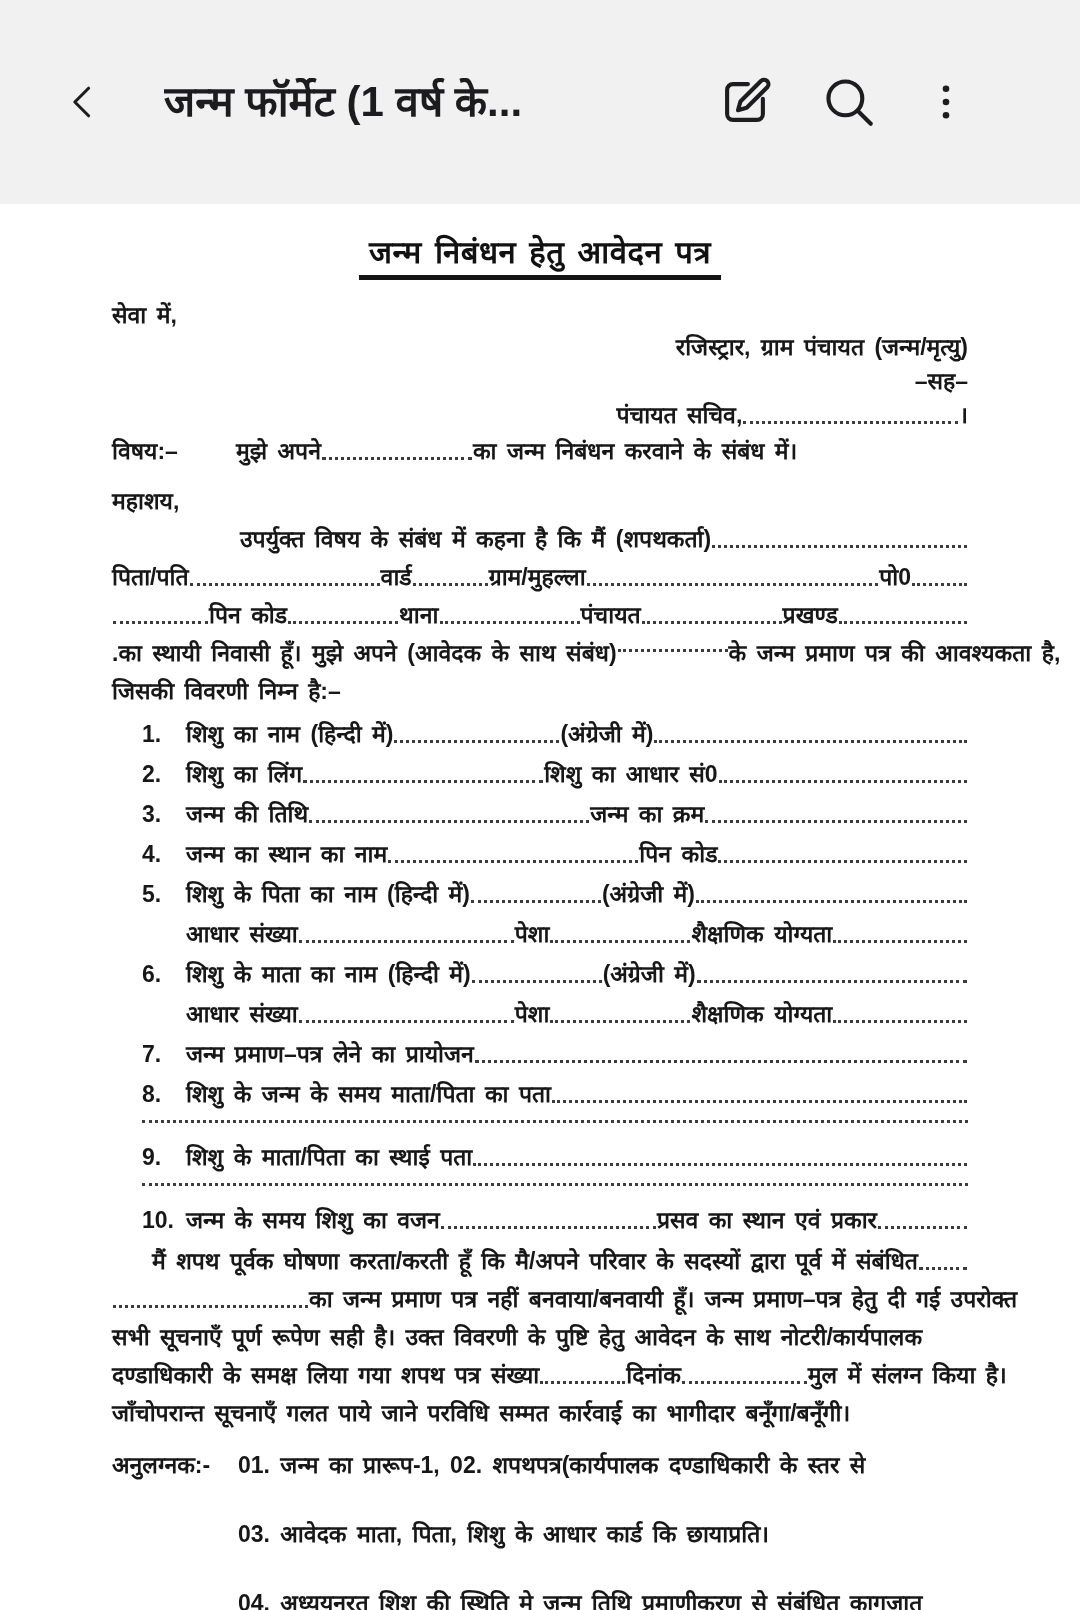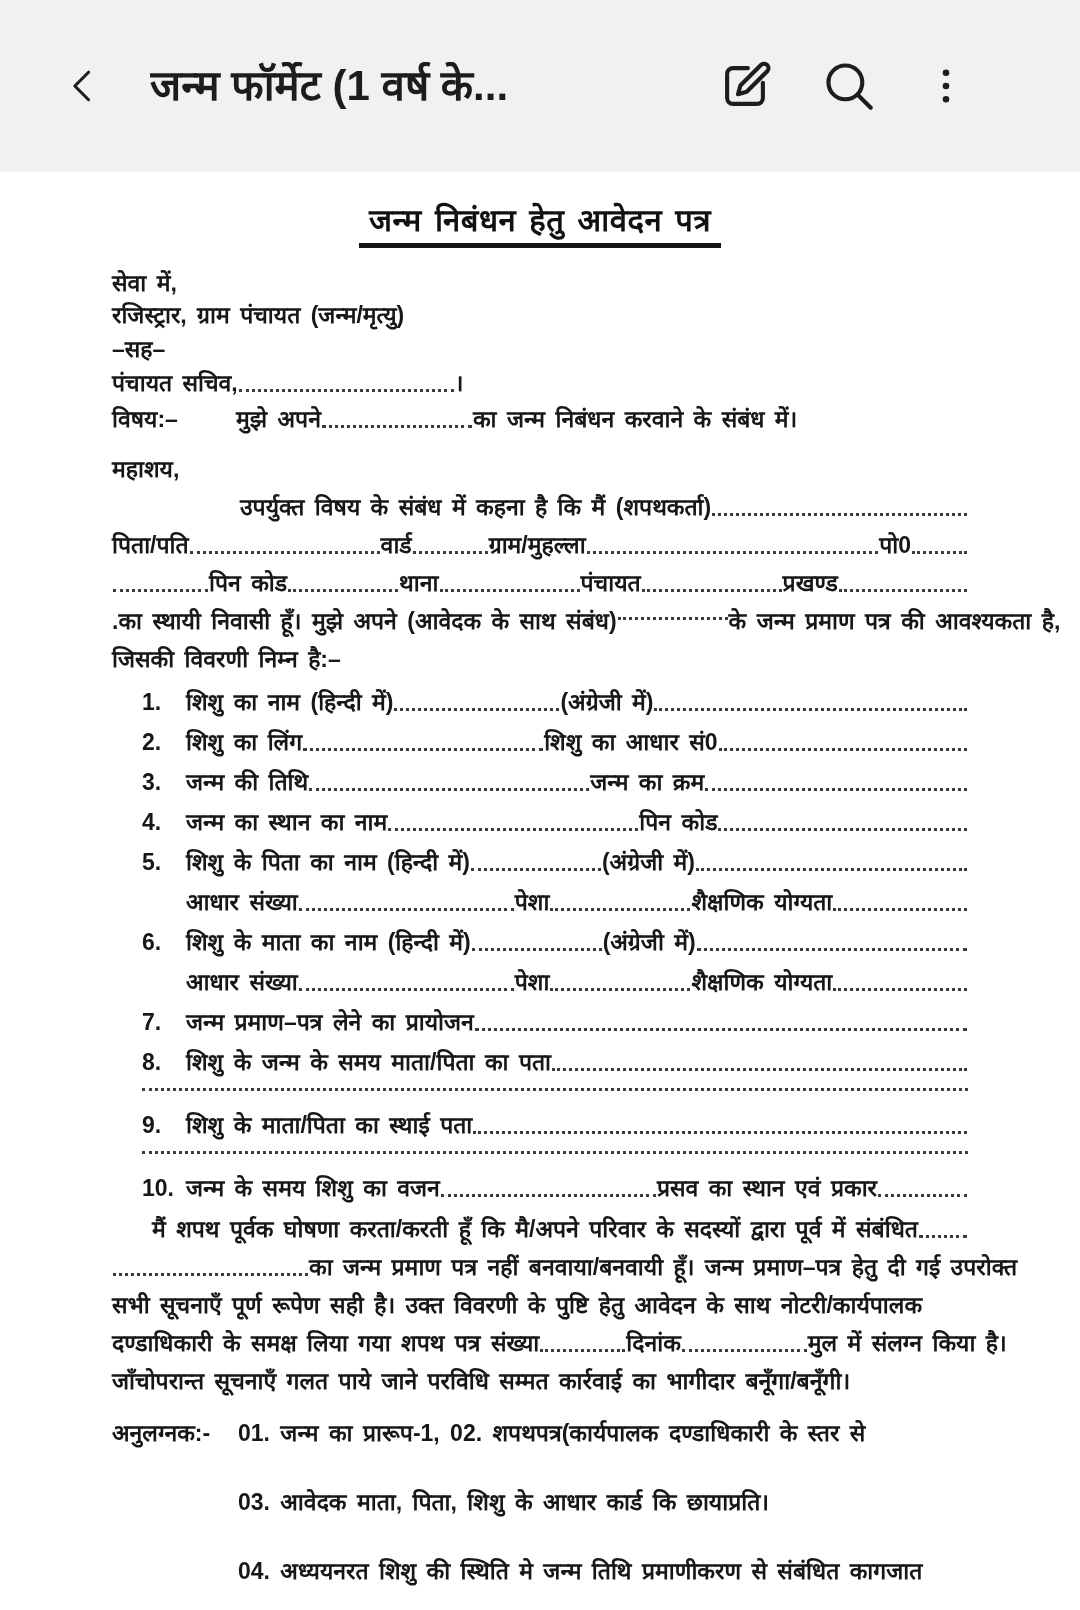--- a/index.html
+++ b/index.html
@@ -2,41 +2,41 @@
 <html><head>
 <meta charset="utf-8">
 <style>
   html,body{margin:0;padding:0;}
   body{
     width:1080px;height:1610px;overflow:hidden;background:#ffffff;
     font-family:"Liberation Sans","DejaVu Sans",sans-serif;
   }
   
   .appbar{
-    height:172px;background:#f1f1f2;display:flex;align-items:center;
+    height:204px;background:#f1f1f2;display:flex;align-items:center;gap:14px;
   }
   .back-btn{flex:none;margin-left:58px;width:52px;height:56px;display:flex;align-items:center;justify-content:center;cursor:pointer;}
   .titles{margin-left:40px;display:flex;flex-direction:column;justify-content:center;min-width:0;}
   .app-title{font-size:42px;font-weight:700;color:#1c1c1e;line-height:1.15;white-space:nowrap;max-width:580px;overflow:hidden;}
   .app-subtitle{font-size:31px;font-weight:400;color:#242426;margin-top:3px;line-height:1.1;}
   .actions{margin-left:auto;display:flex;align-items:center;gap:46px;margin-right:112px;}
   .icon-btn{display:flex;align-items:center;justify-content:center;cursor:pointer;}
   
   .page{
     background:#ffffff;color:#171717;font-weight:700;font-size:23px;
     padding:20px 112px 0 112px;word-spacing:4px;overflow:hidden;
   }
   .twrap{text-align:center;margin:2px 0 12px 0;}
   .doc-title{
     display:inline-block;margin:8px;padding:0 10px 4px 10px;
     font-size:31px;font-weight:800;line-height:1.2;color:#111;
     border-bottom:5px solid #151515;letter-spacing:0.5px;white-space:nowrap;
   }
   .line{line-height:30px;white-space:nowrap;}
-  .center-block{text-align:left;margin:2px 0 4px 0;}
+  .center-block{text-align:right;margin:2px 0 4px 0;}
   .center-block .line{margin-bottom:4px;}
   .row{display:flex;align-items:flex-end;line-height:30px;margin-bottom:8px;}
   .row .t{white-space:nowrap;flex:none;}
   .d{border-bottom:3px dotted #3c3c3c;margin:0 1px 6px 1px;flex:none;}
   .f{flex:1;}
   .w55{width:55px}.w75{width:75px}.w85{width:85px}.w95{width:95px}
   .w110{width:110px}.w125{width:125px}.w130{width:130px}.w140{width:140px}
   .w150{width:150px}.w165{width:165px}.w190{width:190px}.w195{width:195px}
   .w215{width:215px}.w240{width:240px}.w250{width:250px}.w280{width:280px}
   .addr3{display:inline-flex;align-items:flex-end;line-height:30px;}

